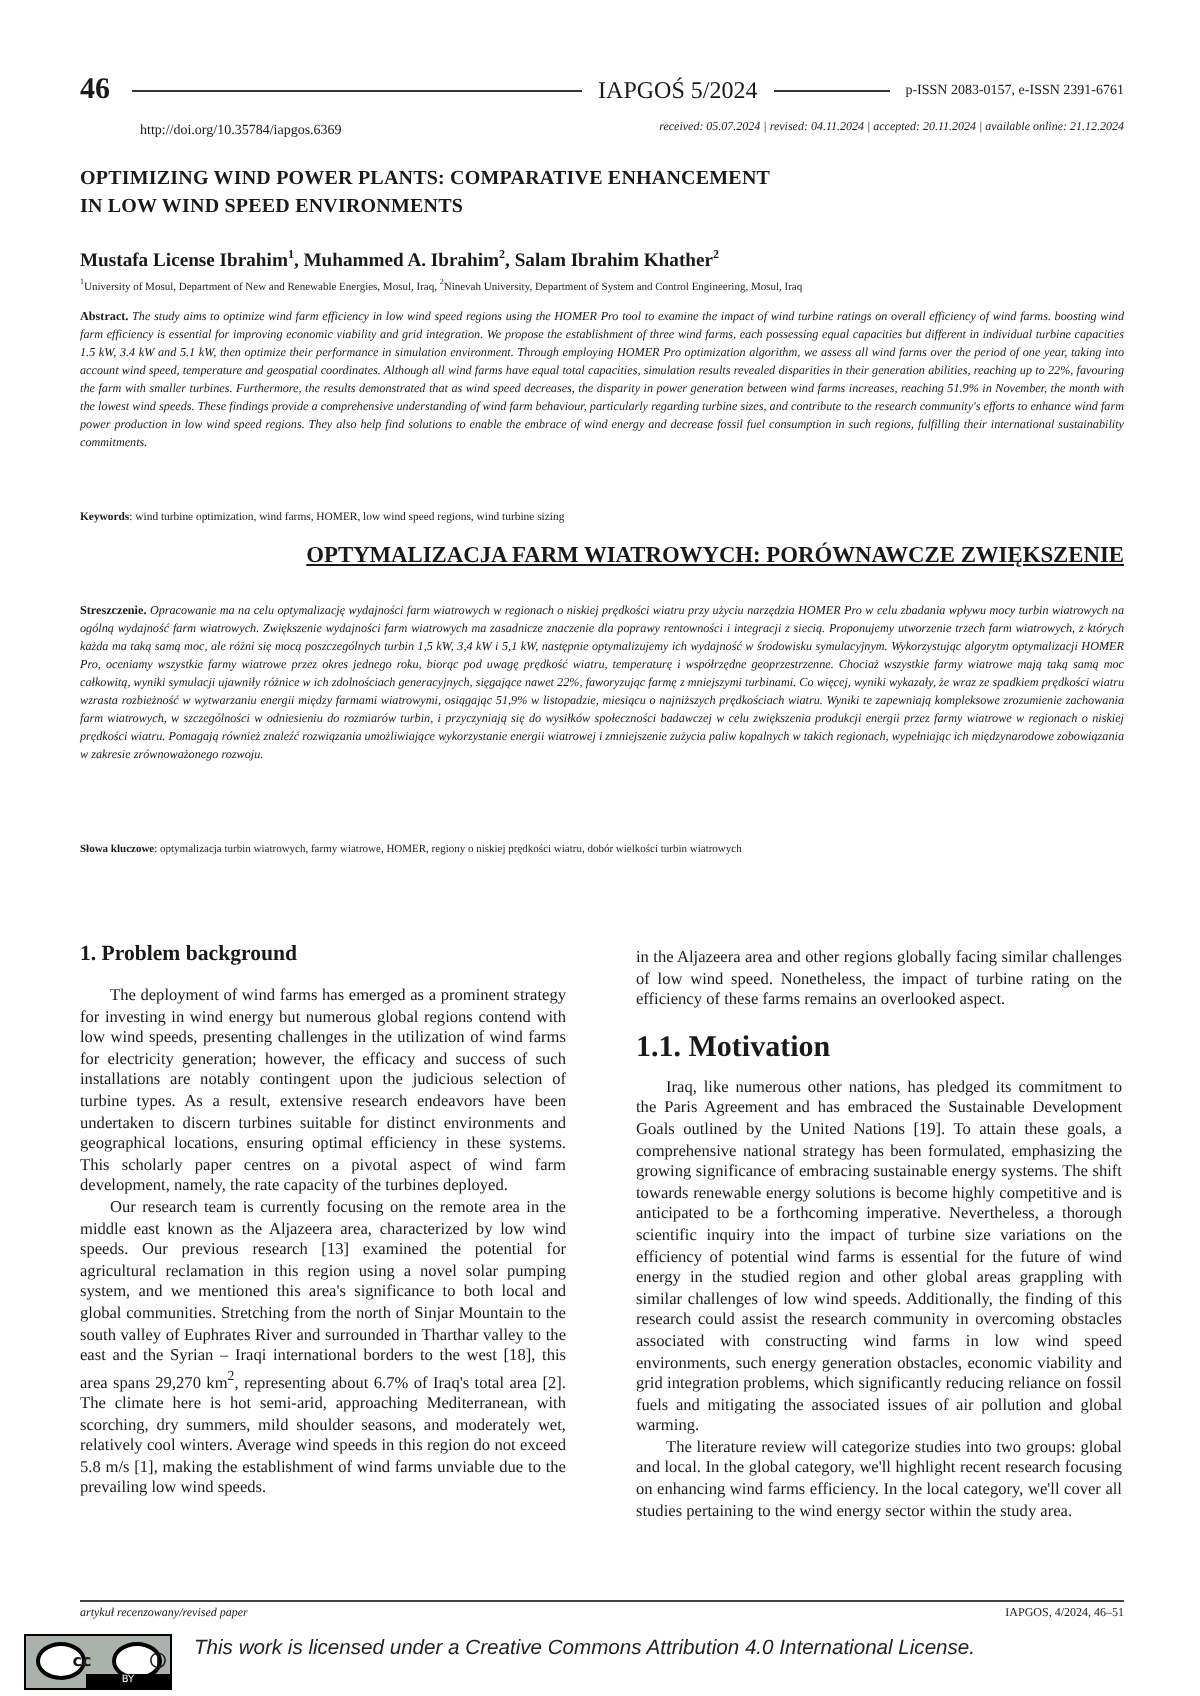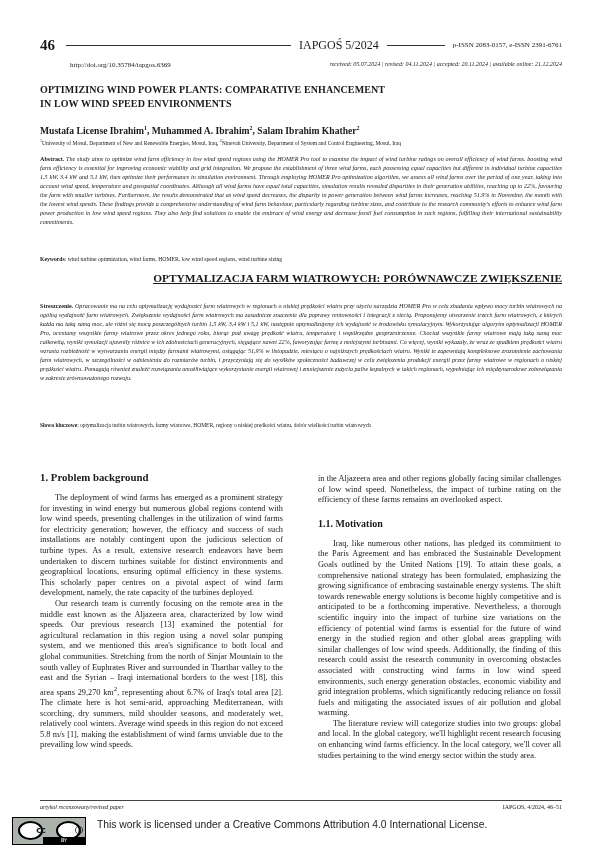--- a/index.html
+++ b/index.html
@@ -29,33 +29,33 @@
 
   .pl-title { position: absolute; top: 272px; left: 40px; width: 522px; text-align: right; font-weight: bold; font-size: 11.4px; line-height: 13px; text-decoration: underline; }
   .pl-abstract { position: absolute; top: 302px; left: 40px; width: 522px; font-size: 6.1px; line-height: 9px; font-style: italic; text-align: justify; }
   .pl-abstract b { font-style: normal; }
   .pl-kw { position: absolute; top: 422px; left: 40px; font-size: 5.5px; }
 
   .col { position: absolute; top: 436px; width: 243px; font-size: 8.3px; line-height: 10.6px; text-align: justify; margin-top: 35px; }
   .col.left { left: 40px; }
   .col.right { left: 318px; top: 439px; }
   .col h2 { font-size: 10.8px; font-weight: bold; margin: 0 0 9px 0; line-height: 13px; }
-  .col h3 { font-size: 10px; font-weight: bold; margin: 12px 0 9px 0; line-height: 12px; }
+  .col h3 { font-size: 15px; font-weight: bold; margin: 12px 0 9px 0; line-height: 12px; }
   .col p { text-indent: 15px; }
 
   .foot-rule { position: absolute; top: 800px; left: 40px; width: 522px; height: 1px; background: #444; }
   .foot { position: absolute; top: 804px; left: 40px; width: 522px; display: flex; justify-content: space-between; font-size: 6px; }
   .foot .left-f { font-style: italic; }
 
   .cc-badge { position: absolute; top: 817px; left: 12px; width: 74px; height: 28px; background: #aab2ab; border: 1px solid #000; }
   .cc-badge .circ { position: absolute; top: 3px; width: 19px; height: 19px; border-radius: 50%; background: #fff; border: 2px solid #000; display: flex; align-items: center; justify-content: center; font-family: "DejaVu Sans", sans-serif; font-weight: bold; font-size: 8px; padding-left: 21px; }
   .cc-badge .c1 { left: 5px; }
   .cc-badge .c2 { left: 43px; }
   .cc-badge .by { position: absolute; bottom: 0; left: 30px; right: 0; height: 7px; background: #000; color: #fff; font-family: "DejaVu Sans", sans-serif; font-size: 5px; text-align: center; line-height: 7px; }
-  .lic { position: absolute; top: 818px; left: 97px; font-family: "Liberation Sans", sans-serif; font-size: 10.3px; line-height: 13px; color: #222; }
+  .lic { position: absolute; top: 818px; left: 97px; font-family: "Liberation Sans", sans-serif; font-size: 10.3px; line-height: 13px; color: #222; font-style: italic; }
 </style>
 </head>
 <body>
 
 <div class="hdr">
   <span class="pg-num">46</span>
   <span class="rule"></span>
   <span class="jname">IAPGOŚ 5/2024</span>
   <span class="rule r2"></span>
   <span class="issn">p-ISSN 2083-0157, e-ISSN 2391-6761</span>

